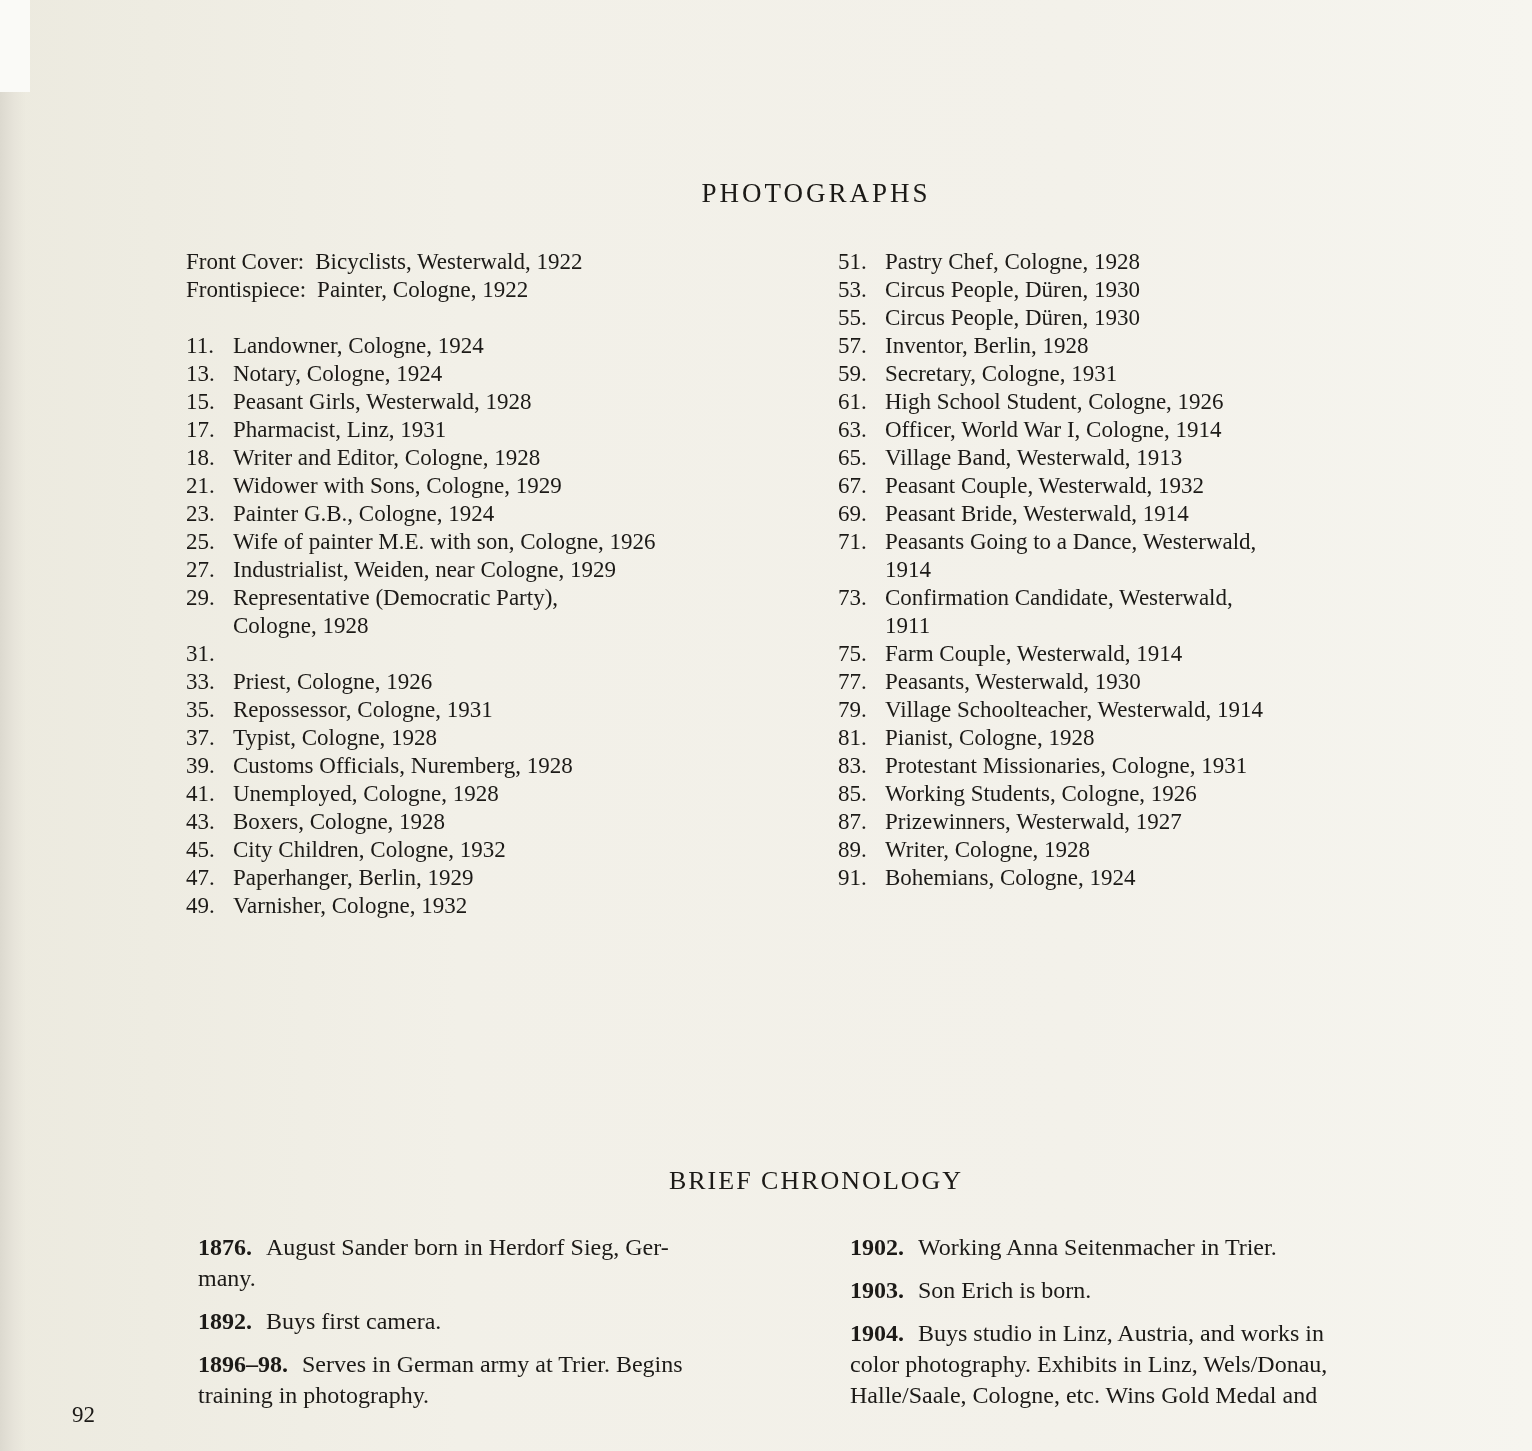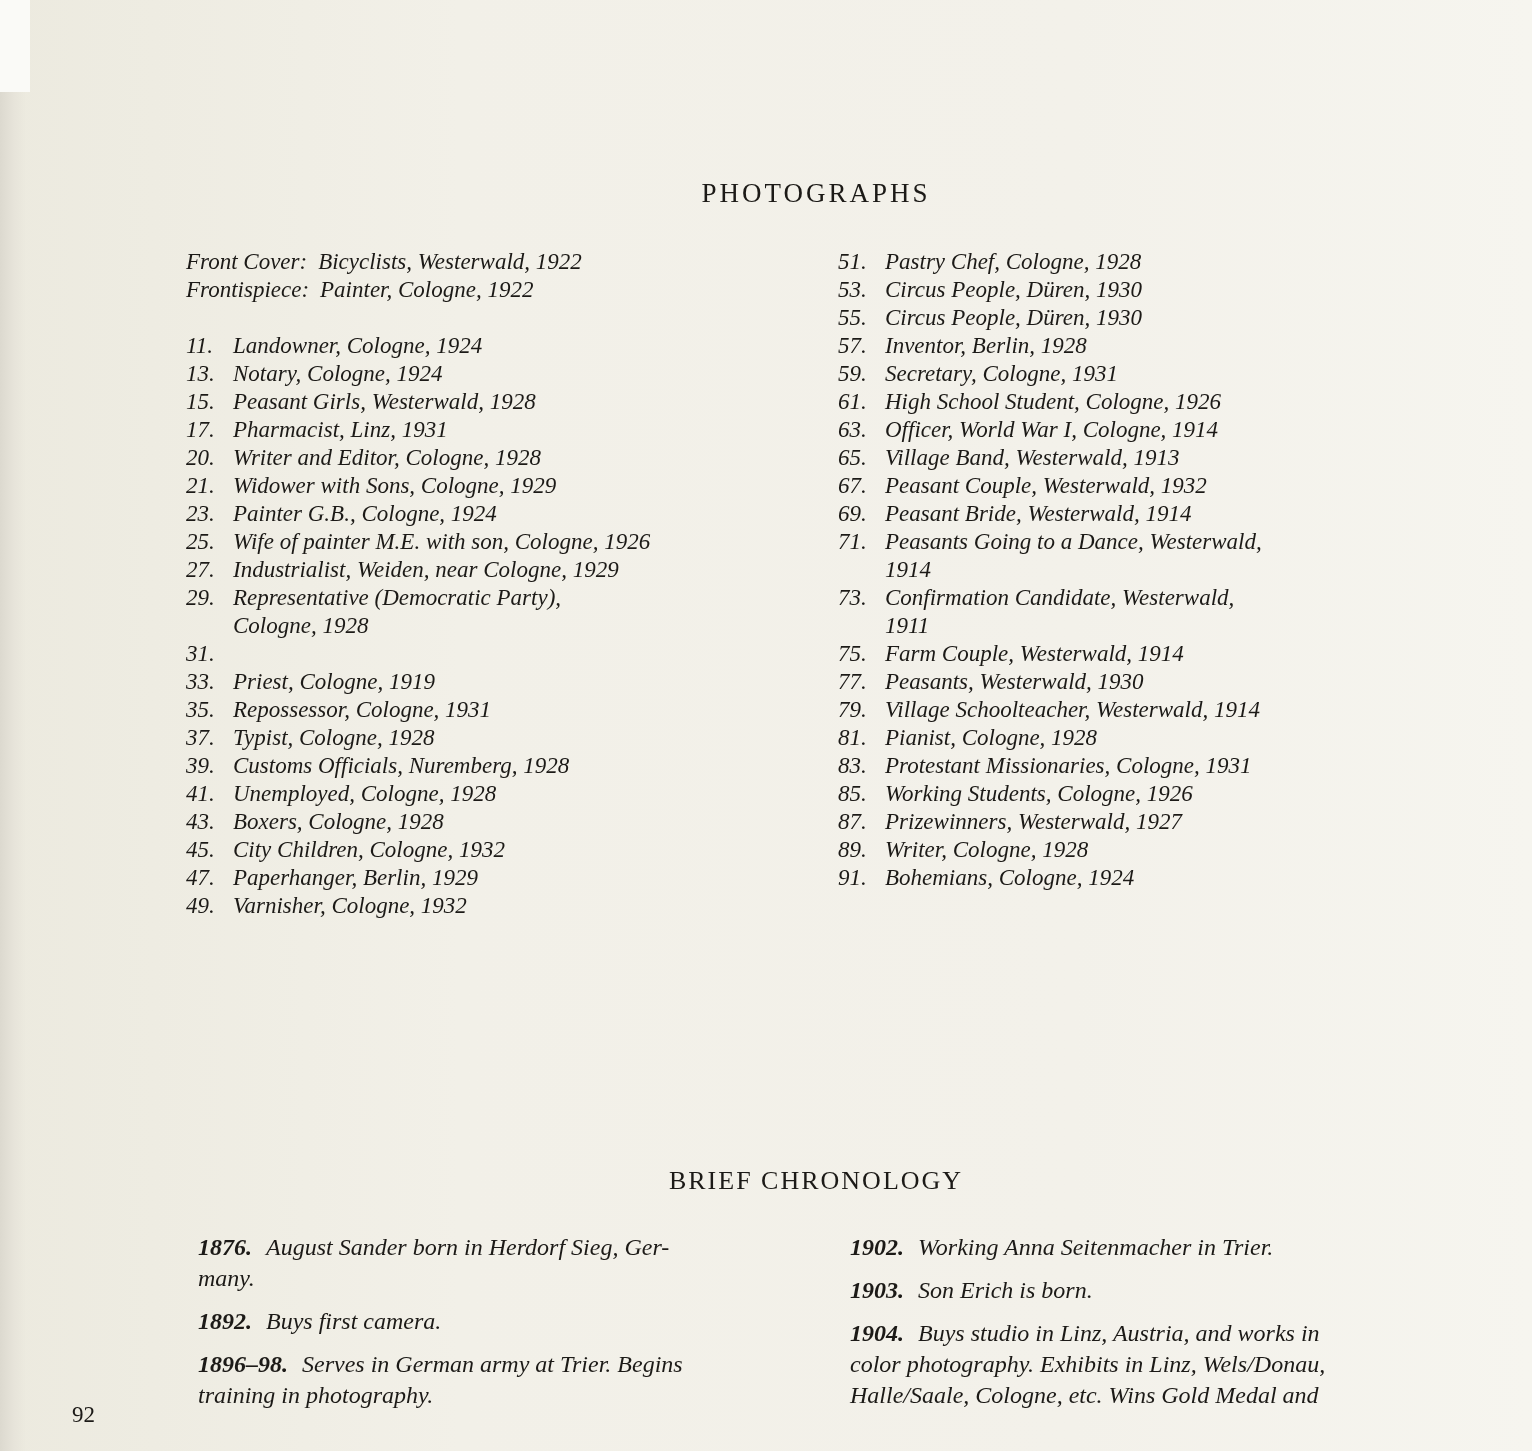--- a/index.html
+++ b/index.html
@@ -30,21 +30,21 @@
   h1.title {
     margin: 0; padding-top: 178px;
     font-size: 27px; font-weight: normal; letter-spacing: 3px;
     line-height: 30px;
   }
   h2.title {
     margin: 246px 0 0 0;
     font-size: 26px; font-weight: normal; letter-spacing: 2px;
     line-height: 30px;
   }
-  .cols { display: flex; align-items: flex-start; font-style: italic; }
+  .cols { display: flex; align-items: flex-start; }
   .col-left { width: 600px; flex-shrink: 0; }
   .col-right { margin-left: 52px; width: 524px; flex-shrink: 0; }
 
   ul.plate-list { list-style: none; margin: 0; padding: 0; font-size: 23px; line-height: 28px; }
   ul.special-list { margin-top: 40px; }
   ul.numbered-list { margin-top: 28px; }
   .col-right ul.numbered-list { margin-top: 40px; }
   li.credit-item .credit-label { margin-right: 11px; }
   li.plate-item { display: flex; }
   li.plate-item .plate-num { width: 47px; flex-shrink: 0; }
@@ -100,21 +100,21 @@
               <span class="plate-num">15.</span>
               <span class="plate-title">Peasant Girls, Westerwald, 1928</span>
             </li>
 
             <li class="plate-item">
               <span class="plate-num">17.</span>
               <span class="plate-title">Pharmacist, Linz, 1931</span>
             </li>
 
             <li class="plate-item">
-              <span class="plate-num">20.</span>
+              <span class="plate-num">18.</span>
               <span class="plate-title">Writer and Editor, Cologne, 1928</span>
             </li>
 
             <li class="plate-item">
               <span class="plate-num">21.</span>
               <span class="plate-title">Widower with Sons, Cologne, 1929</span>
             </li>
 
             <li class="plate-item">
               <span class="plate-num">23.</span>
@@ -136,21 +136,21 @@
               <span class="plate-title">Representative (Democratic Party),
 Cologne, 1928</span>
             </li>
 
             <li class="plate-item">
               <span class="plate-num">31.</span>
             </li>
 
             <li class="plate-item">
               <span class="plate-num">33.</span>
-              <span class="plate-title">Priest, Cologne, 1919</span>
+              <span class="plate-title">Priest, Cologne, 1926</span>
             </li>
 
             <li class="plate-item">
               <span class="plate-num">35.</span>
               <span class="plate-title">Repossessor, Cologne, 1931</span>
             </li>
 
             <li class="plate-item">
               <span class="plate-num">37.</span>
               <span class="plate-title">Typist, Cologne, 1928</span>

